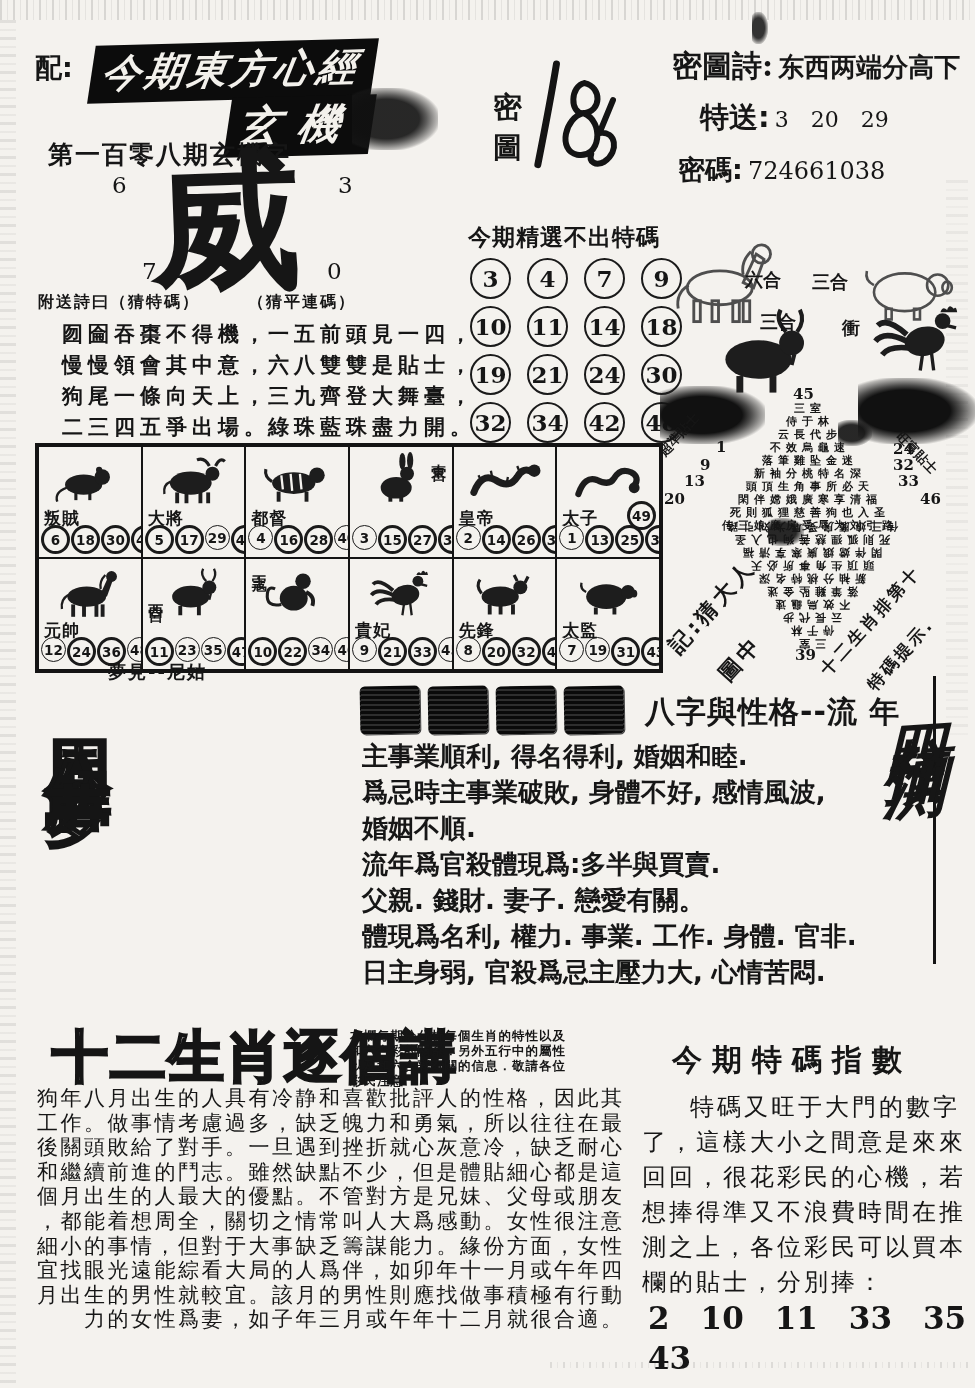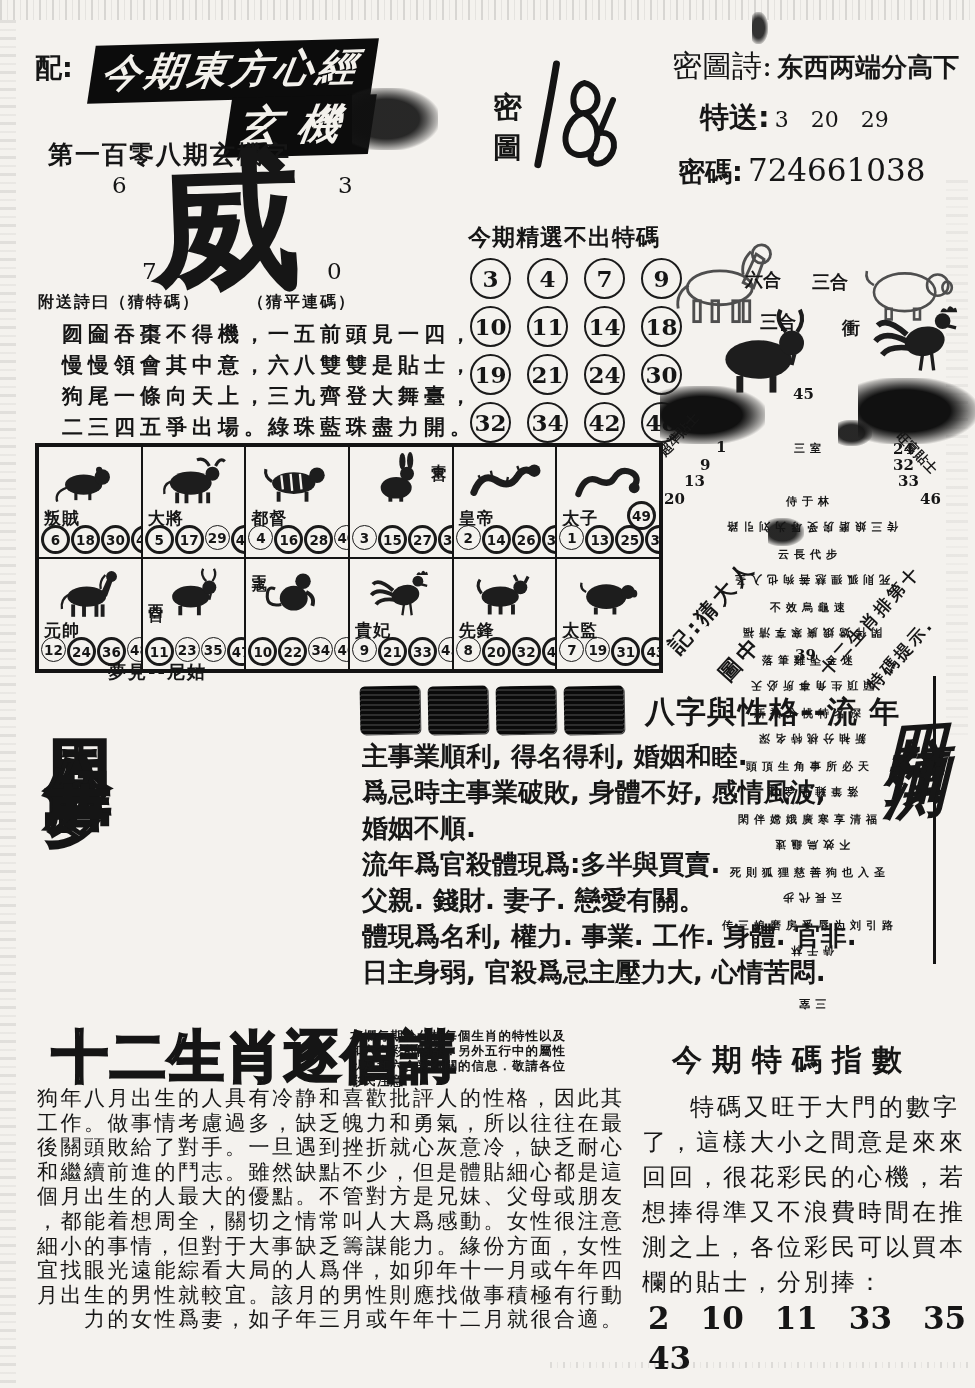--- a/index.html
+++ b/index.html
@@ -33,21 +33,21 @@
   .z-label.rv{writing-mode:vertical-rl;text-orientation:upright;top:5px;right:4px;bottom:auto;left:auto;font-size:15px;}
   .z-label.lv{writing-mode:vertical-rl;text-orientation:upright;top:34px;left:3px;bottom:auto;font-size:15px;}
   .z-label.lvt{writing-mode:vertical-rl;text-orientation:upright;top:4px;left:3px;bottom:auto;font-size:15px;}
   .z-nums{position:absolute;bottom:3px;left:2px;right:0;display:flex;gap:1px;}
   .num-circle{width:23px;height:23px;border:1.6px solid #1a1a1a;border-radius:50%;display:flex;align-items:center;justify-content:center;
               font-size:13.5px;font-weight:bold;font-family:"DejaVu Sans",sans-serif;flex:0 0 auto;}
   .num-circle.bold{border-width:3.2px;}
   .z-extra{position:absolute;bottom:27px;right:3px;}
   
   .pyr-lines{text-align:center;font-family:"DejaVu Serif",serif;font-weight:bold;font-size:11px;}
-  .pyr-lines .tline{line-height:13px;letter-spacing:5px;white-space:nowrap;margin-top:40px;}
+  .pyr-lines .tline{line-height:13px;letter-spacing:5px;white-space:nowrap;}
   .flip{transform:rotate(180deg);}
   .pyr-num{font-family:"DejaVu Serif",serif;font-size:15px;font-weight:bold;}
   .diag{transform:rotate(-48deg);transform-origin:left top;white-space:nowrap;font-weight:bold;}
   .diag2{transform:rotate(46deg);transform-origin:left top;white-space:nowrap;font-weight:bold;}
   
   .dream-lines .tline{font-size:24px;font-weight:bold;line-height:33px;white-space:nowrap;}
   .bazi-lines .tline{font-size:26px;font-weight:bold;line-height:36px;white-space:nowrap;}
   .talk-lines .tline{font-family:"DejaVu Serif",serif;font-size:21px;line-height:24.6px;letter-spacing:2.5px;white-space:nowrap;text-align:right;}
   .notice-lines .tline{font-size:12.5px;line-height:15px;font-weight:bold;letter-spacing:1px;white-space:nowrap;}
   .index-lines .tline{font-family:"DejaVu Serif",serif;font-size:24px;line-height:35px;letter-spacing:3px;white-space:nowrap;}
@@ -103,30 +103,30 @@
   <div class="abs" style="left:525px;top:52px;width:95px;height:130px;transform:rotate(6deg);">
     <svg viewBox="0 0 95 130" style="width:100%;height:100%;">
       <path d="M26 14 Q24 50 18 116" fill="none" stroke="#141414" stroke-width="7" stroke-linecap="round"></path>
       <path d="M56 30 C42 34 44 62 58 60 C76 57 74 32 56 30 M58 60 C80 66 80 104 56 102 C36 100 40 66 58 60" fill="none" stroke="#141414" stroke-width="6" stroke-linecap="round"></path>
       <path d="M86 44 L76 78 C92 74 98 94 84 106 C76 112 68 108 70 100" fill="none" stroke="#141414" stroke-width="6" stroke-linecap="round"></path>
     </svg>
   </div>
   <div class="abs blob" style="left:752px;top:12px;width:16px;height:32px;opacity:.85;"></div>
 
   <div class="abs" style="left:672px;top:46px;white-space:nowrap;">
-    <span class="kai" style="font-size:30px;font-weight:normal;">密圖詩:</span>
+    <span class="kai" style="font-size:30px;font-weight:bold;">密圖詩:</span>
     <span class="hei" style="font-size:26px;">东西两端分高下</span>
   </div>
   <div class="abs" style="left:700px;top:98px;white-space:nowrap;">
     <span class="hei" style="font-size:29px;">特送:</span>
     <span class="kai" style="font-size:22px;">3　20　29</span>
   </div>
   <div class="abs" style="left:678px;top:152px;white-space:nowrap;">
     <span class="hei" style="font-size:27px;">密碼:</span>
-    <span class="kai" style="font-size:31px;">724661038</span>
+    <span class="kai" style="font-size:24px;">724661038</span>
   </div>
 
   <div class="abs kai" style="left:468px;top:222px;font-size:23px;font-weight:bold;letter-spacing:1px;">今期精選不出特碼</div>
   <div class="abs" id="excluded-grid" style="left:470px;top:258px;">
       <div class="ex-row">
         <span class="ex-circle">3</span>
         <span class="ex-circle">4</span>
         <span class="ex-circle">7</span>
         <span class="ex-circle">9</span>
       </div>

